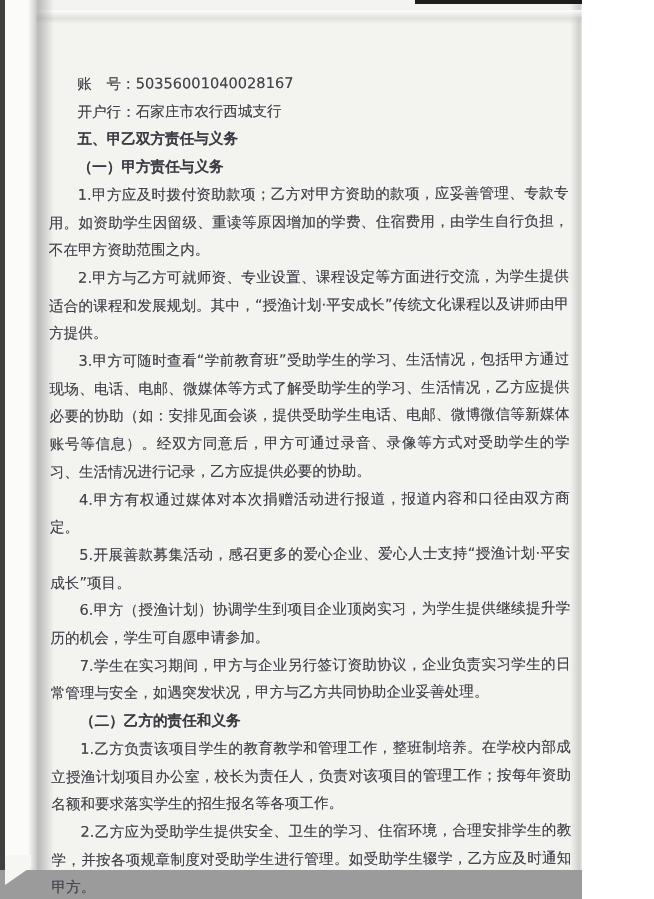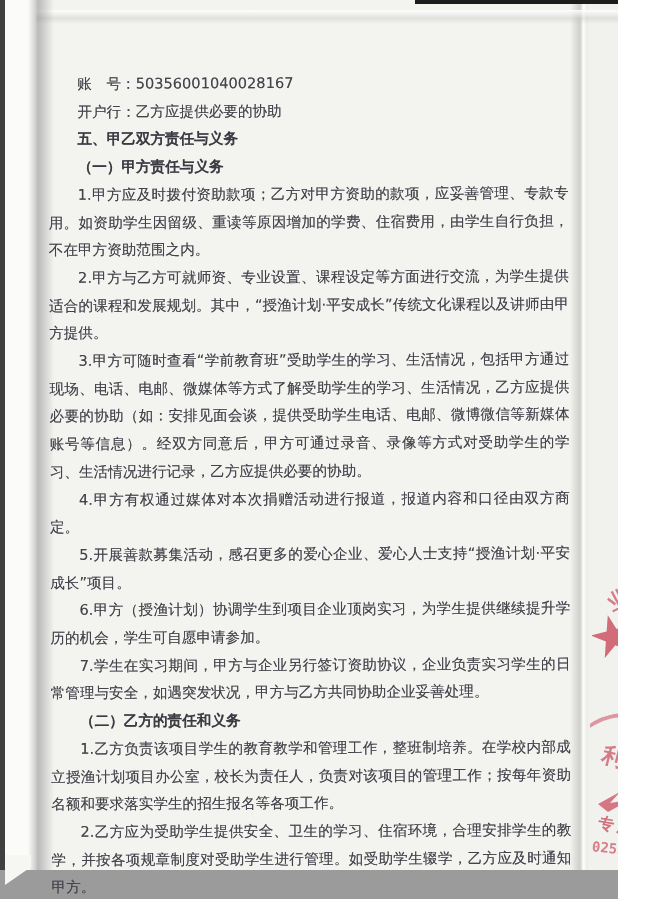--- a/index.html
+++ b/index.html
@@ -1,17 +1,17 @@
 <!DOCTYPE html>
 <html><head>
 <meta charset="utf-8">
 <style>
   html,body{margin:0;padding:0;}
   body{font-family:"DejaVu Sans",sans-serif;}
-  .screen{position:relative;width:582px;height:899px;background:#9e9e9e;overflow:hidden;padding-left:36px;}
+  .screen{position:relative;width:582px;height:899px;background:#9e9e9e;overflow:hidden;}
 
   
   .left-dark-strip{position:absolute;left:0;top:0;width:5px;height:899px;background:#3f3f3f;}
   .left-pages-edge{position:absolute;left:5px;top:0;width:31px;height:880px;background:#fbfbf9;}
   .left-pages-shadow{position:absolute;left:28px;top:0;width:26px;height:880px;
     background:linear-gradient(90deg,rgba(120,120,120,.0),rgba(120,120,120,.45) 40%,rgba(120,120,120,.0));}
   .page{position:absolute;left:36px;top:0;width:618px;height:872px;background:#f3f3f0;}
   .page-top-crease{position:absolute;left:36px;top:10px;width:618px;height:14px;
     background:linear-gradient(180deg,rgba(255,255,255,.9),rgba(190,190,188,.35) 60%,rgba(255,255,255,0));}
   .fold-line{position:absolute;left:570px;top:0;width:18px;height:872px;
@@ -68,21 +68,21 @@
   <div class="fold-line"></div>
   <div class="page-top-crease"></div>
   <div class="left-pages-shadow"></div>
   <div class="top-dark-line"></div>
   <div class="corner-dark-wedge"></div>
   <div class="bottom-gray-band"></div>
   <div class="bottom-left-white"></div>
 
   <div class="doc-content">
     <p class="doc-line"><span>账　号：</span><span>50356001040028167</span></p>
-    <p class="doc-line"><span>开户行：</span><span>乙方应提供必要的协助</span></p>
+    <p class="doc-line"><span>开户行：</span><span>石家庄市农行西城支行</span></p>
     <p class="doc-heading">五、甲乙双方责任与义务</p>
     <p class="doc-heading">（一）甲方责任与义务</p>
     <p class="doc-clause">1.甲方应及时拨付资助款项；乙方对甲方资助的款项，应妥善管理、专款专用。如资助学生因留级、重读等原因增加的学费、住宿费用，由学生自行负担，不在甲方资助范围之内。</p>
     <p class="doc-clause">2.甲方与乙方可就师资、专业设置、课程设定等方面进行交流，为学生提供适合的课程和发展规划。其中，“授渔计划·平安成长”传统文化课程以及讲师由甲方提供。</p>
     <p class="doc-clause">3.甲方可随时查看“学前教育班”受助学生的学习、生活情况，包括甲方通过现场、电话、电邮、微媒体等方式了解受助学生的学习、生活情况，乙方应提供必要的协助（如：安排见面会谈，提供受助学生电话、电邮、微博微信等新媒体账号等信息）。经双方同意后，甲方可通过录音、录像等方式对受助学生的学习、生活情况进行记录，乙方应提供必要的协助。</p>
     <p class="doc-clause">4.甲方有权通过媒体对本次捐赠活动进行报道，报道内容和口径由双方商定。</p>
     <p class="doc-clause">5.开展善款募集活动，感召更多的爱心企业、爱心人士支持“授渔计划·平安成长”项目。</p>
     <p class="doc-clause">6.甲方（授渔计划）协调学生到项目企业顶岗实习，为学生提供继续提升学历的机会，学生可自愿申请参加。</p>
     <p class="doc-clause">7.学生在实习期间，甲方与企业另行签订资助协议，企业负责实习学生的日常管理与安全，如遇突发状况，甲方与乙方共同协助企业妥善处理。</p>
     <p class="doc-heading">（二）乙方的责任和义务</p>

